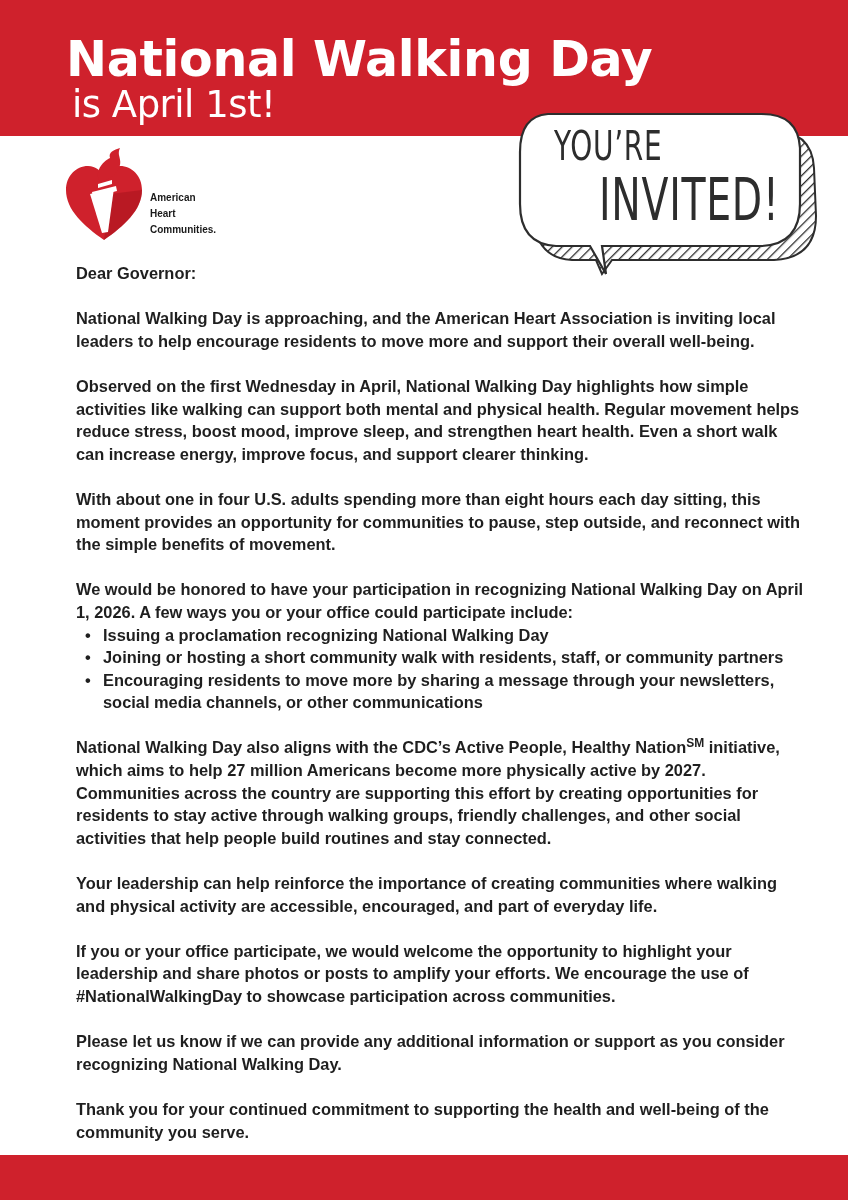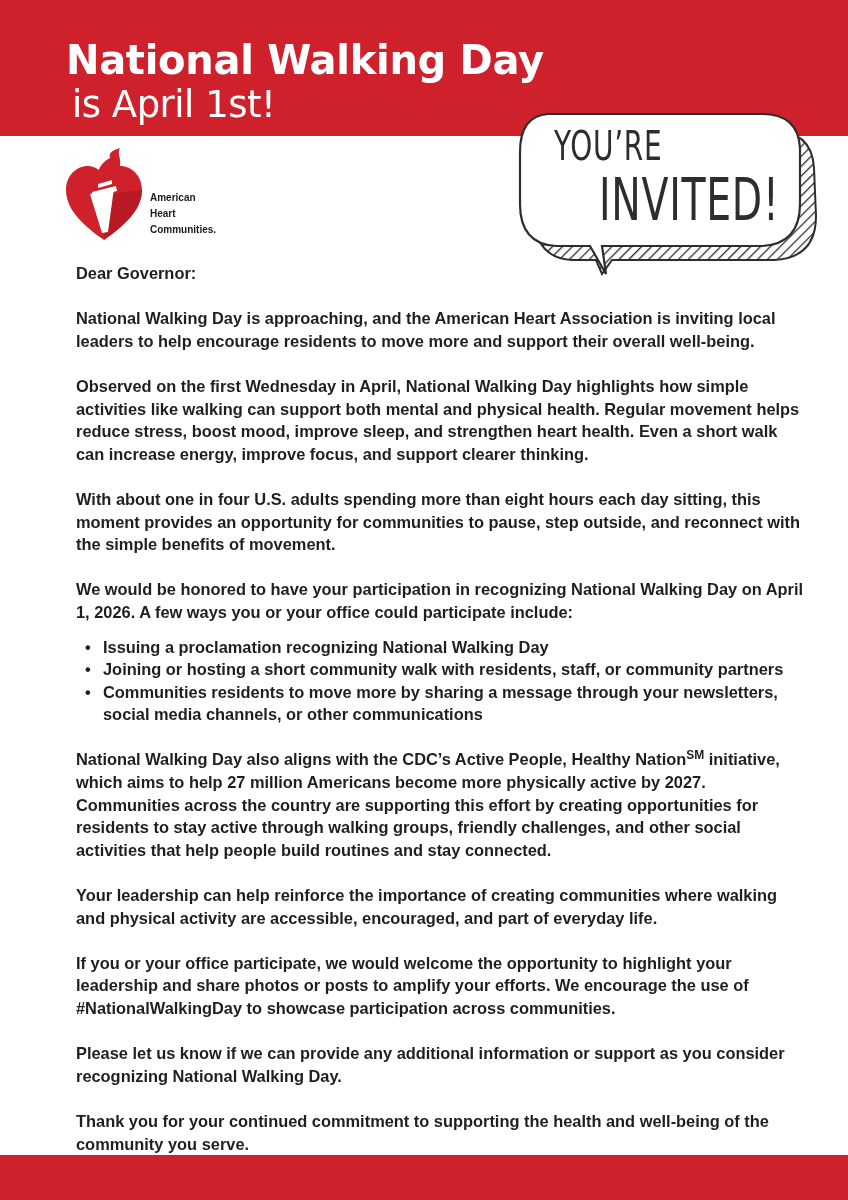--- a/index.html
+++ b/index.html
@@ -12,21 +12,21 @@
       font-family: "Liberation Sans", "DejaVu Sans", sans-serif;
       color: #1f1f1f;
     }
     .header-band {
       position: absolute; left: 0; top: 0;
       width: 848px; height: 136px;
       background: #cf212c;
     }
     .title-main {
       position: absolute; left: 66px; top: 38px;
-      font-size: 40px; font-weight: 700; color: #ffffff;
+      font-size: 49px; font-weight: 700; color: #ffffff;
       letter-spacing: -0.3px; line-height: 44px;
       font-family: "DejaVu Sans", sans-serif;
     }
     .title-sub {
       position: absolute; left: 72px; top: 84px;
       font-size: 37px; font-weight: 300; color: #ffffff;
       line-height: 42px;
       font-family: "DejaVu Sans", sans-serif;
       font-weight: normal;
       letter-spacing: -0.5px;
@@ -78,21 +78,21 @@
       margin-top: 0;
       margin-bottom: 22.6px;
     }
     .letter li {
       position: relative;
       padding-left: 27px;
     }
     .letter li .bullet {
       position: absolute; left: 9px; top: 0;
     }
-    .letter p.no-gap { margin-bottom: 12px; }
+    .letter p.no-gap { margin-bottom: 0; }
     sup.sm { font-size: 12px; vertical-align: super; line-height: 0; }
     .footer-band {
       position: absolute; left: 0; top: 1155px;
       width: 848px; height: 45px;
       background: #cf212c;
     }
   </style>
 </head>
 <body>
 
@@ -147,21 +147,21 @@
     <li>
       <span class="bullet">•</span>
       <span>Issuing a proclamation recognizing National Walking Day</span>
     </li>
     <li>
       <span class="bullet">•</span>
       <span>Joining or hosting a short community walk with residents, staff, or community partners</span>
     </li>
     <li>
       <span class="bullet">•</span>
-      <span>Communities residents to move more by sharing a message through your newsletters, social media channels, or other communications</span>
+      <span>Encouraging residents to move more by sharing a message through your newsletters, social media channels, or other communications</span>
     </li>
   </ul>
   <p><span>National Walking Day also aligns with the CDC’s Active People, Healthy Nation</span><sup class="sm">SM</sup><span> initiative, which aims to help 27 million Americans become more physically active by 2027. Communities across the country are supporting this effort by creating opportunities for residents to stay active through walking groups, friendly challenges, and other social activities that help people build routines and stay connected.</span></p>
   <p>Your leadership can help reinforce the importance of creating communities where walking and physical activity are accessible, encouraged, and part of everyday life.</p>
   <p>If you or your office participate, we would welcome the opportunity to highlight your leadership and share photos or posts to amplify your efforts. We encourage the use of #NationalWalkingDay to showcase participation across communities.</p>
   <p>Please let us know if we can provide any additional information or support as you consider recognizing National Walking Day.</p>
   <p>Thank you for your continued commitment to supporting the health and well-being of the community you serve.</p>
 </div>
 
 <div class="footer-band"></div>

